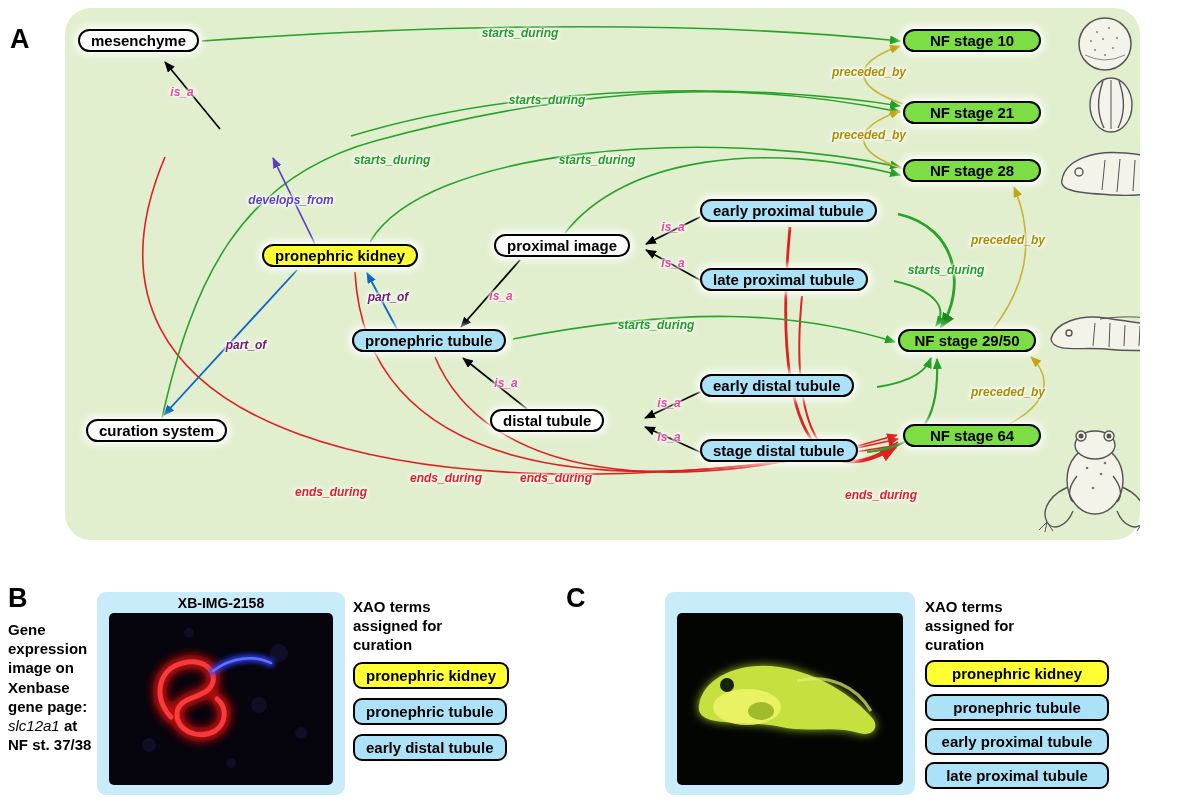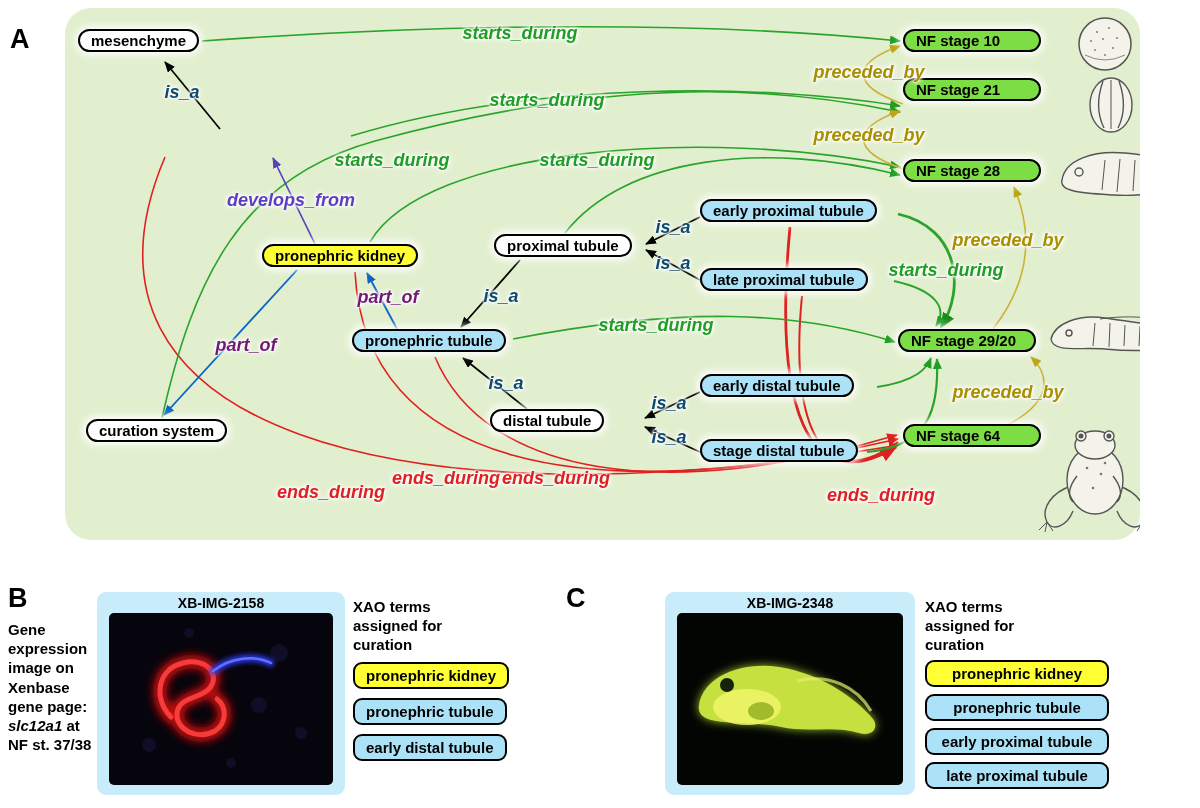--- a/index.html
+++ b/index.html
@@ -8,30 +8,30 @@
   .panel-letter{position:absolute;font-weight:bold;font-size:27px;color:#000;}
   .panel-a{position:absolute;left:65px;top:8px;width:1075px;height:532px;
            background:#e2efcf;border-radius:26px;}
   .graph-svg{position:absolute;left:65px;top:8px;}
   
   .node{position:absolute;border:2px solid #000;border-radius:13px;padding:0 11px;
         font-weight:bold;font-size:15px;line-height:19px;white-space:nowrap;color:#000;
         background:#fff;box-shadow:0 0 7px 3px rgba(255,255,255,.95);z-index:5;}
   .node.yellow{background:#ffff33;}
   .node.blue{background:#ace2f7;}
-  .node.stage{background:#7ddd44;min-width:112px;}
+  .node.stage{background:#7ddd44;min-width:112px;text-align:center;}
   
   .elbl{position:absolute;transform:translate(-50%,-50%);font-style:italic;font-weight:bold;
-        font-size:18px;white-space:nowrap;z-index:6;
+        font-size:12px;white-space:nowrap;z-index:6;
         text-shadow:0 0 3px #fff,0 0 3px #fff,0 0 5px #fff,0 0 6px #fff;}
-  .lbl-black{color:#0c4a6e;} .lbl-green{color:#1f9e23;} .lbl-olive{color:#a98f00;}
+  .lbl-black{color:#ec4899;} .lbl-green{color:#1f9e23;} .lbl-olive{color:#a98f00;}
   .lbl-purple{color:#5a3fc0;} .lbl-blue{color:#701a75;} .lbl-red{color:#e02020;}
   
   .caption{position:absolute;font-weight:bold;font-size:15px;line-height:1.28;color:#000;}
-  .caption i{font-weight:bold;margin-top:24px;}
+  .caption i{font-weight:normal;margin-top:24px;}
   .img-card{position:absolute;background:#c9ecfb;border-radius:9px;}
   .img-title{position:absolute;left:0;right:0;top:3px;text-align:center;
              font-weight:bold;font-size:14px;color:#000;}
   .micrograph{position:absolute;left:12px;top:21px;border-radius:5px;overflow:hidden;}
   .xao-header{position:absolute;font-weight:bold;font-size:15px;line-height:1.28;color:#000;}
   .term-list{position:absolute;}
   .chip{border:2px solid #000;border-radius:9px;padding:2px 11px;font-weight:bold;
         font-size:15px;line-height:19px;width:fit-content;white-space:nowrap;margin-bottom:9px;}
   .chip.yellow{background:#ffff33;} .chip.blue{background:#ace2f7;}
   .term-list.centered .chip{min-width:158px;text-align:center;margin-bottom:7px;}
@@ -162,32 +162,32 @@
         <circle cx="1044" cy="428" r="1.8" fill="#555"></circle>
       <circle cx="1022" cy="460" r="1.3" fill="#777" stroke="none"></circle>
         <circle cx="1036" cy="466" r="1.3" fill="#777" stroke="none"></circle>
       <circle cx="1028" cy="480" r="1.3" fill="#777" stroke="none"></circle>
         <circle cx="1040" cy="455" r="1.3" fill="#777" stroke="none"></circle>
     </g>
   </svg>
 
   <div class="node" style="left:78px;top:29px">mesenchyme</div>
   <div class="node yellow" style="left:262px;top:244px">pronephric kidney</div>
-  <div class="node" style="left:494px;top:234px">proximal tubule</div>
+  <div class="node" style="left:494px;top:234px">proximal image</div>
   <div class="node blue" style="left:700px;top:199px">early proximal tubule</div>
   <div class="node blue" style="left:700px;top:268px">late proximal tubule</div>
   <div class="node blue" style="left:352px;top:329px">pronephric tubule</div>
   <div class="node" style="left:490px;top:409px">distal tubule</div>
   <div class="node blue" style="left:700px;top:374px">early distal tubule</div>
   <div class="node blue" style="left:700px;top:439px">stage distal tubule</div>
   <div class="node" style="left:86px;top:419px">curation system</div>
   <div class="node stage" style="left:903px;top:29px">NF stage 10</div>
-  <div class="node stage" style="left:903px;top:78px">NF stage 21</div>
+  <div class="node stage" style="left:903px;top:101px">NF stage 21</div>
   <div class="node stage" style="left:903px;top:159px">NF stage 28</div>
-  <div class="node stage" style="left:898px;top:329px">NF stage 29/20</div>
+  <div class="node stage" style="left:898px;top:329px">NF stage 29/50</div>
   <div class="node stage" style="left:903px;top:424px">NF stage 64</div>
 
   <div class="elbl lbl-black" style="left:182px;top:92px">is_a</div>
   <div class="elbl lbl-green" style="left:520px;top:33px">starts_during</div>
   <div class="elbl lbl-olive" style="left:869px;top:72px">preceded_by</div>
   <div class="elbl lbl-green" style="left:547px;top:100px">starts_during</div>
   <div class="elbl lbl-olive" style="left:869px;top:135px">preceded_by</div>
   <div class="elbl lbl-green" style="left:392px;top:160px">starts_during</div>
   <div class="elbl lbl-green" style="left:597px;top:160px">starts_during</div>
   <div class="elbl lbl-purple" style="left:291px;top:200px">develops_from</div>
@@ -244,21 +244,20 @@
   </div>
   <div class="xao-header" style="left:353px;top:597px;width:118px">XAO terms assigned for curation</div>
   <div class="term-list" style="left:353px;top:662px">
     <div class="chip yellow">pronephric kidney</div>
     <div class="chip blue">pronephric tubule</div>
     <div class="chip blue">early distal tubule</div>
   </div>
 
   <div class="panel-letter" style="left:566px;top:583px">C</div>
   <div class="img-card" style="left:665px;top:592px;width:250px;height:203px">
-    <div class="img-title">XB-IMG-2348</div>
     <div class="micrograph" style="width:226px;height:172px">
       <svg width="226" height="172" viewBox="0 0 226 172">
         <defs>
           <filter id="glowC" x="-40%" y="-40%" width="180%" height="180%">
               <feGaussianBlur stdDeviation="5"></feGaussianBlur>
             </filter>
         </defs>
         <rect width="226" height="172" fill="#030503"></rect>
         <path d="M22,92 C26,64 64,48 102,54 C142,60 178,84 196,106 C202,114 196,124 182,120 C158,112 132,120 104,114 C66,106 18,116 22,92 Z" fill="#9cc028" filter="url(#glowC)"></path>
         <path d="M22,92 C26,64 64,48 102,54 C142,60 178,84 196,106 C202,114 196,124 182,120 C158,112 132,120 104,114 C66,106 18,116 22,92 Z" fill="#c6e040"></path>

